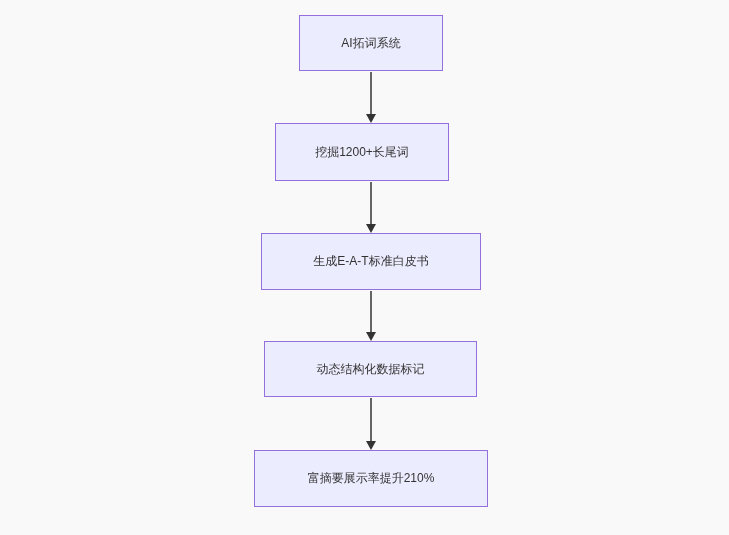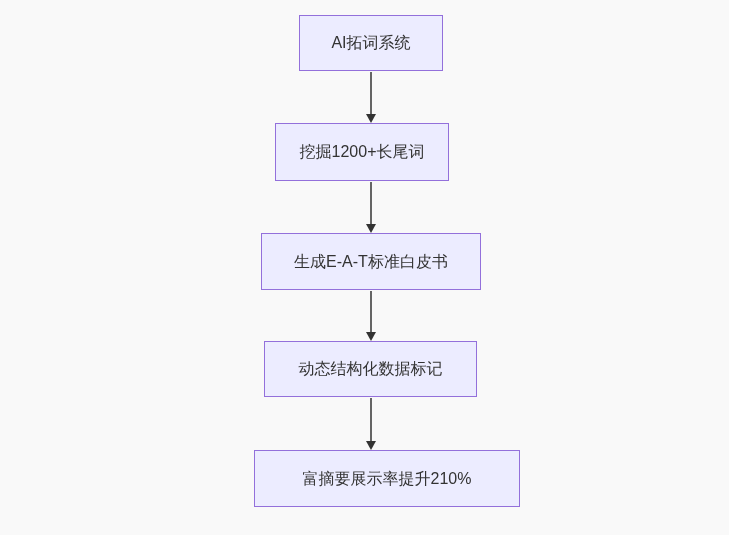--- a/index.html
+++ b/index.html
@@ -14,33 +14,33 @@
     height: 535px;
     background: #F9F9F9;
     overflow: hidden;
   }
   .node {
     position: absolute;
     box-sizing: border-box;
     background: #ECECFF;
     border: 1.5px solid #9370DB;
     color: #333333;
-    font-size: 16px;
+    font-size: 12px;
     display: flex;
     align-items: center;
     justify-content: center;
     text-align: center;
     line-height: 1.2;
     white-space: nowrap;
   }
   .node-1 { left: 299px; top: 15px;  width: 144px; height: 56px; }
   .node-2 { left: 275px; top: 123px; width: 174px; height: 58px; }
   .node-3 { left: 261px; top: 233px; width: 220px; height: 57px; }
   .node-4 { left: 264px; top: 341px; width: 213px; height: 56px; }
-  .node-5 { left: 254px; top: 450px; width: 266px; height: 57px; }
+  .node-5 { left: 254px; top: 450px; width: 234px; height: 57px; }
   .edges-layer {
     position: absolute;
     left: 0;
     top: 0;
     width: 729px;
     height: 535px;
     pointer-events: none;
   }
 </style>
 </head>

